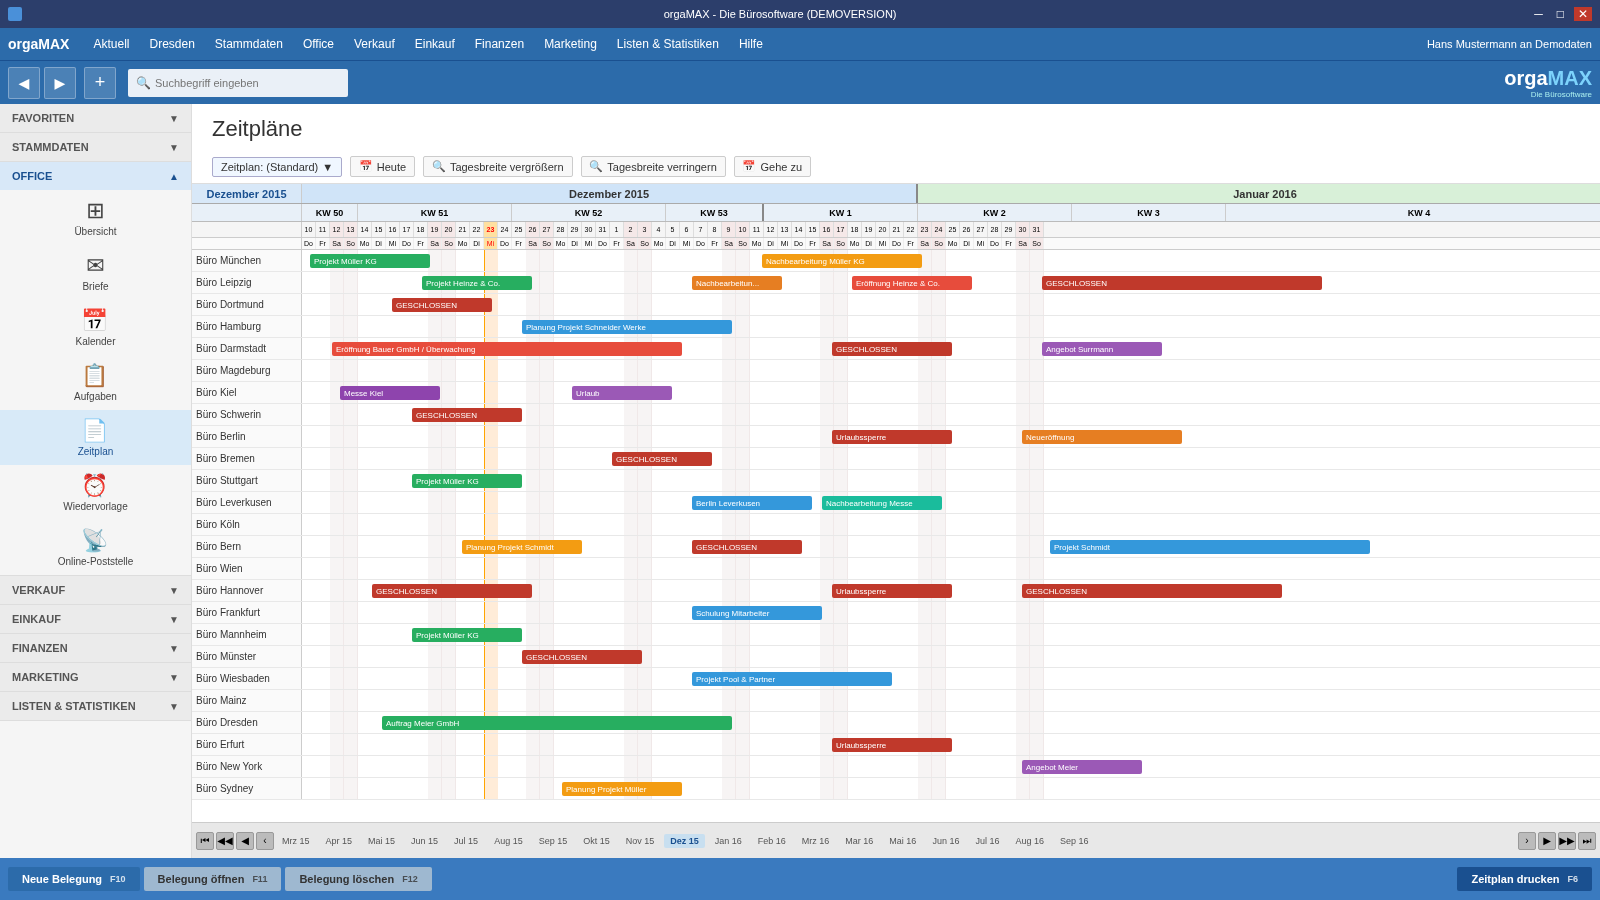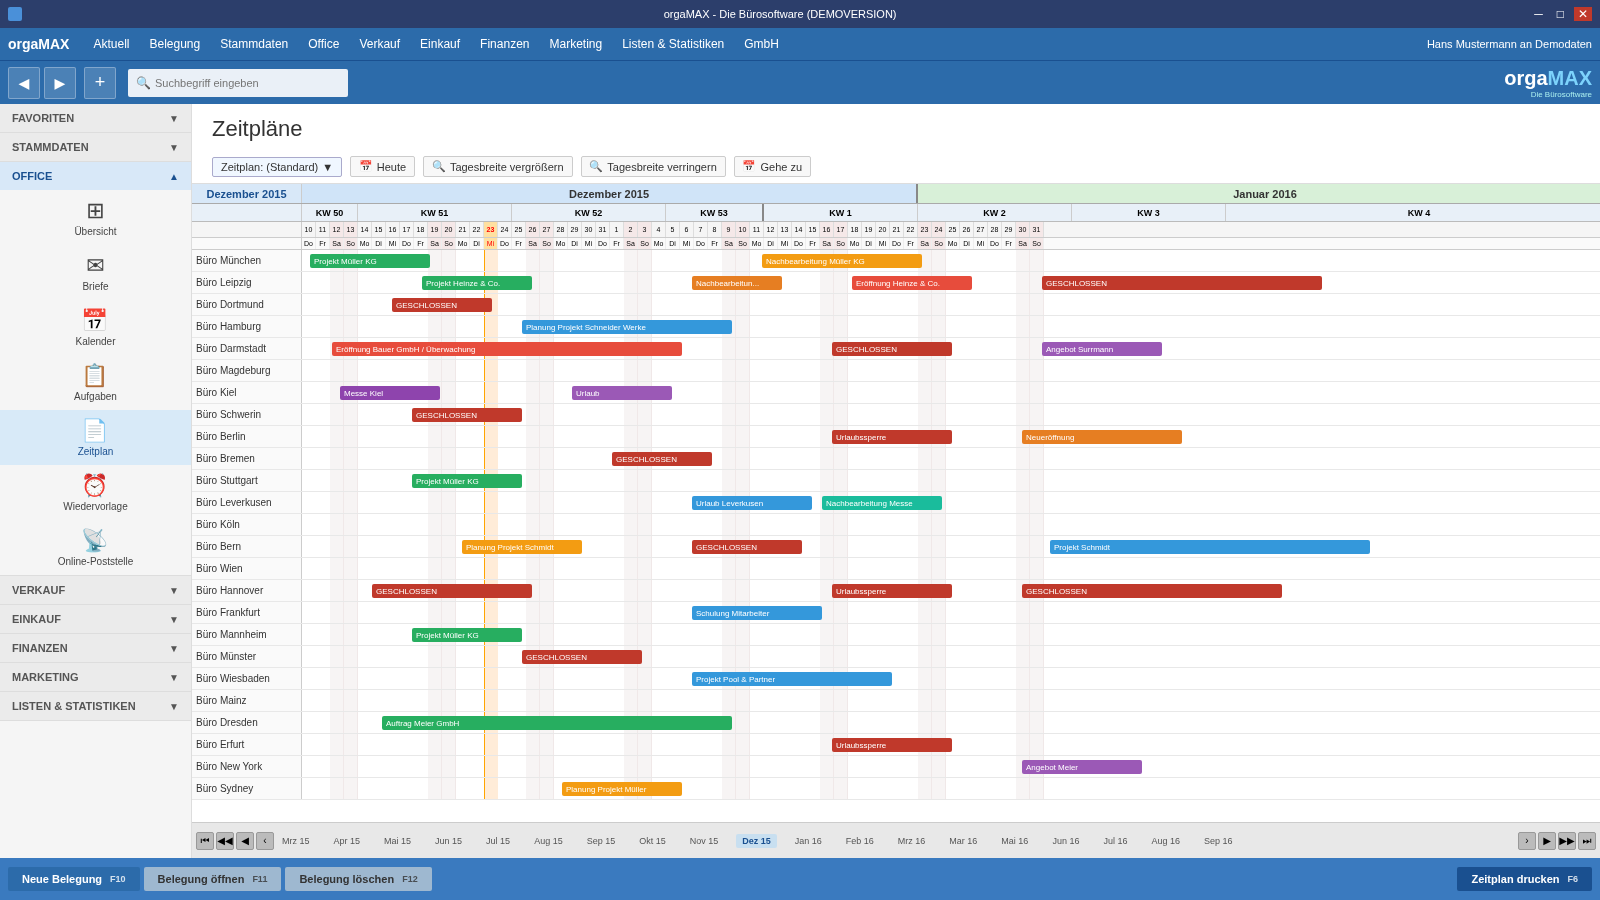--- a/index.html
+++ b/index.html
@@ -224,29 +224,29 @@
   <div style="display:flex;gap:6px;">
     <span style="cursor:pointer;color:white;font-size:12px;padding:0 4px;">─</span>
     <span style="cursor:pointer;color:white;font-size:12px;padding:0 4px;">□</span>
     <span style="cursor:pointer;color:white;font-size:12px;padding:0 4px;background:#c0392b;">✕</span>
   </div>
 </div>
 
 <div id="menubar">
   <span style="font-weight:bold;font-size:14px;margin-right:14px;color:#fff;">orgaMAX</span>
   <span style="padding:4px 10px;cursor:pointer;">Aktuell</span>
-  <span style="padding:4px 10px;cursor:pointer;">Belegung</span>
+  <span style="padding:4px 10px;cursor:pointer;">Dresden</span>
   <span style="padding:4px 10px;cursor:pointer;">Stammdaten</span>
   <span style="padding:4px 10px;cursor:pointer;">Office</span>
   <span style="padding:4px 10px;cursor:pointer;">Verkauf</span>
   <span style="padding:4px 10px;cursor:pointer;">Einkauf</span>
   <span style="padding:4px 10px;cursor:pointer;">Finanzen</span>
   <span style="padding:4px 10px;cursor:pointer;">Marketing</span>
   <span style="padding:4px 10px;cursor:pointer;">Listen &amp; Statistiken</span>
-  <span style="padding:4px 10px;cursor:pointer;">GmbH</span>
+  <span style="padding:4px 10px;cursor:pointer;">Hilfe</span>
   <span style="margin-left:auto;font-size:11px;">Hans Mustermann an Demodaten</span>
 </div>
 
 <div id="toolbar">
   <button class="nav-btn">◀</button>
   <button class="nav-btn">▶</button>
   <button class="add-btn">+</button>
   <div class="search-box">
     <span class="search-icon">🔍</span>
     <input type="text" placeholder="Suchbegriff eingeben" style="">
@@ -798,21 +798,21 @@
                   <div style="position: absolute; left: 322px; width: 14px; height: 100%; background: rgba(200, 180, 180, 0.15); border-right: 1px solid rgb(240, 232, 232);"></div>
                   <div style="position: absolute; left: 336px; width: 14px; height: 100%; background: rgba(200, 180, 180, 0.15); border-right: 1px solid rgb(240, 232, 232);"></div>
                   <div style="position: absolute; left: 420px; width: 14px; height: 100%; background: rgba(200, 180, 180, 0.15); border-right: 1px solid rgb(240, 232, 232);"></div>
                   <div style="position: absolute; left: 434px; width: 14px; height: 100%; background: rgba(200, 180, 180, 0.15); border-right: 1px solid rgb(240, 232, 232);"></div>
                   <div style="position: absolute; left: 518px; width: 14px; height: 100%; background: rgba(200, 180, 180, 0.15); border-right: 1px solid rgb(240, 232, 232);"></div>
                   <div style="position: absolute; left: 532px; width: 14px; height: 100%; background: rgba(200, 180, 180, 0.15); border-right: 1px solid rgb(240, 232, 232);"></div>
                   <div style="position: absolute; left: 616px; width: 14px; height: 100%; background: rgba(200, 180, 180, 0.15); border-right: 1px solid rgb(240, 232, 232);"></div>
                   <div style="position: absolute; left: 630px; width: 14px; height: 100%; background: rgba(200, 180, 180, 0.15); border-right: 1px solid rgb(240, 232, 232);"></div>
                   <div style="position: absolute; left: 714px; width: 14px; height: 100%; background: rgba(200, 180, 180, 0.15); border-right: 1px solid rgb(240, 232, 232);"></div>
                   <div style="position: absolute; left: 728px; width: 14px; height: 100%; background: rgba(200, 180, 180, 0.15); border-right: 1px solid rgb(240, 232, 232);"></div>
-                  <div style="position: absolute; left: 390px; width: 120px; height: 14px; top: 4px; background: rgb(52, 152, 219); border-radius: 2px; display: flex; align-items: center; padding: 0px 4px; font-size: 8px; color: white; white-space: nowrap; overflow: hidden; z-index: 5;">Urlaub Leverkusen</div>
+                  <div style="position: absolute; left: 390px; width: 120px; height: 14px; top: 4px; background: rgb(52, 152, 219); border-radius: 2px; display: flex; align-items: center; padding: 0px 4px; font-size: 8px; color: white; white-space: nowrap; overflow: hidden; z-index: 5;">Berlin Leverkusen</div>
                   <div style="position: absolute; left: 520px; width: 120px; height: 14px; top: 4px; background: rgb(26, 188, 156); border-radius: 2px; display: flex; align-items: center; padding: 0px 4px; font-size: 8px; color: white; white-space: nowrap; overflow: hidden; z-index: 5;">Nachbearbeitung Messe</div>
                 </div>
               </div>
               <div style="display: flex; height: 22px; border-bottom: 1px solid rgb(232, 232, 232);">
                 <div style="width: 110px; min-width: 110px; border-right: 1px solid rgb(204, 204, 204); padding: 2px 4px; font-size: 10px; display: flex; align-items: center; background: rgb(250, 250, 250); color: rgb(51, 51, 51); overflow: hidden; white-space: nowrap;">Büro Köln</div>
                 <div style="flex: 1 1 0%; position: relative;">
                   <div style="position: absolute; left: 28px; width: 14px; height: 100%; background: rgba(200, 180, 180, 0.15); border-right: 1px solid rgb(240, 232, 232);"></div>
                   <div style="position: absolute; left: 42px; width: 14px; height: 100%; background: rgba(200, 180, 180, 0.15); border-right: 1px solid rgb(240, 232, 232);"></div>
                   <div style="position: absolute; left: 126px; width: 14px; height: 100%; background: rgba(200, 180, 180, 0.15); border-right: 1px solid rgb(240, 232, 232);"></div>
                   <div style="position: absolute; left: 140px; width: 14px; height: 100%; background: rgba(200, 180, 180, 0.15); border-right: 1px solid rgb(240, 232, 232);"></div>
@@ -1111,21 +1111,21 @@
               </div>
             </div>
         </div>
       </div>
 
       <div id="gantt-scrollbar">
         <div class="scroll-btn">⏮</div>
         <div class="scroll-btn">◀◀</div>
         <div class="scroll-btn">◀</div>
         <div class="scroll-btn">‹</div>
-        <div style="display:flex;align-items:center;gap:12px;flex:1;">
+        <div style="display:flex;align-items:center;gap:4px;flex:1;">
           <span class="scroll-label">Mrz 15</span>
           <span class="scroll-label">Apr 15</span>
           <span class="scroll-label">Mai 15</span>
           <span class="scroll-label">Jun 15</span>
           <span class="scroll-label">Jul 15</span>
           <span class="scroll-label">Aug 15</span>
           <span class="scroll-label">Sep 15</span>
           <span class="scroll-label">Okt 15</span>
           <span class="scroll-label">Nov 15</span>
           <span class="scroll-label" style="font-weight:bold;color:#1a5090;background:#c8dff0;padding:2px 6px;border-radius:2px;">Dez 15</span>

